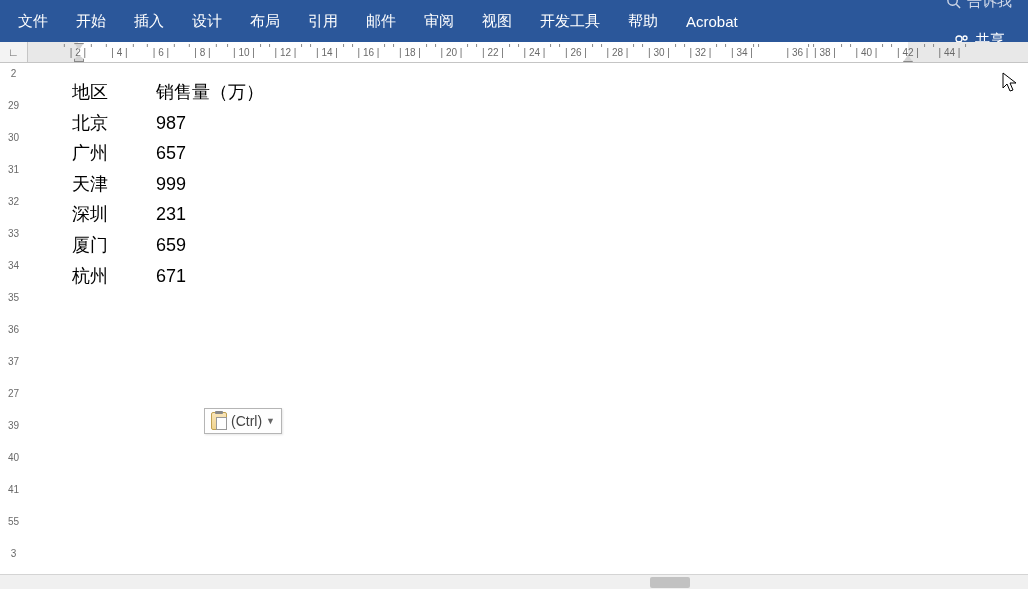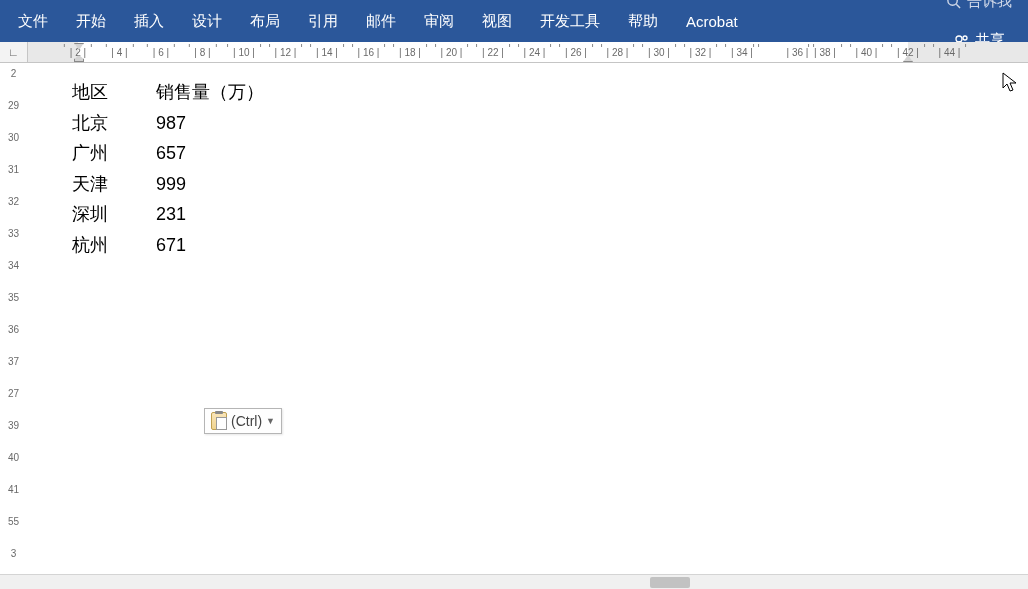--- a/index.html
+++ b/index.html
@@ -308,20 +308,24 @@
       </div>
       <div class="trow">
         <div class="tcell">天津</div>
         <div class="tcell">999</div>
       </div>
       <div class="trow">
         <div class="tcell">深圳</div>
         <div class="tcell">231</div>
       </div>
       <div class="trow">
+        <div class="tcell">厦门</div>
+        <div class="tcell">659</div>
+      </div>
+      <div class="trow">
         <div class="tcell">杭州</div>
         <div class="tcell">671</div>
       </div>
     </div>
   </div>
 </div>
 
 <div class="paste-options">
   <div class="paste-icon"></div>
   <span>(Ctrl)</span>

